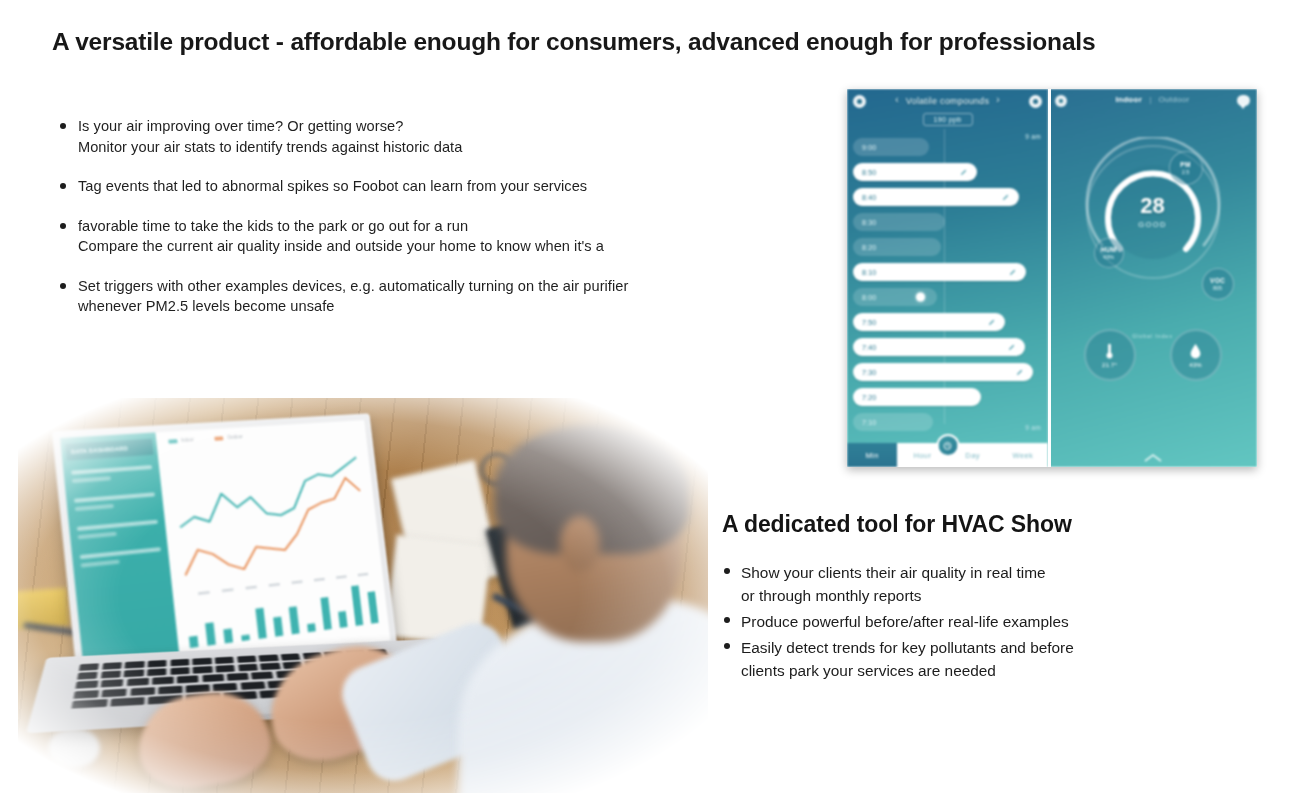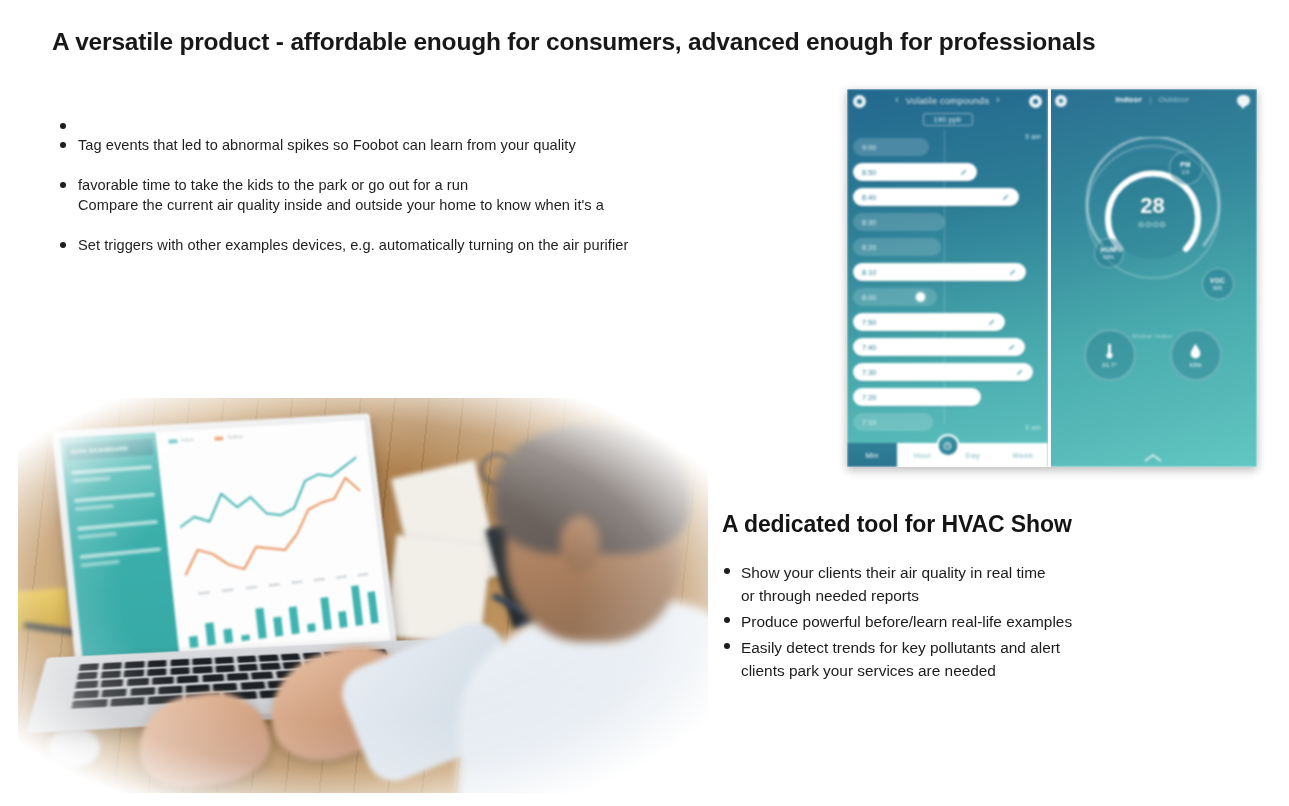--- a/index.html
+++ b/index.html
@@ -333,50 +333,53 @@
 </head>
 <body>
 
 <div class="page">
 
   <div class="headline">A versatile product - affordable enough for consumers, advanced enough for professionals</div>
 
   <div class="feature-list">
     <div class="feature-item">
       <span class="dot"></span>
+      <span class="line">Is your air improving over time? Or getting worse?</span>
+      <span class="line">Monitor your air stats to identify trends against historic data</span>
     </div>
     <div class="feature-item">
       <span class="dot"></span>
-      <span class="line">Tag events that led to abnormal spikes so Foobot can learn from your quality</span>
+      <span class="line">Tag events that led to abnormal spikes so Foobot can learn from your services</span>
     </div>
     <div class="feature-item">
       <span class="dot"></span>
       <span class="line">favorable time to take the kids to the park or go out for a run</span>
       <span class="line">Compare the current air quality inside and outside your home to know when it's a</span>
     </div>
     <div class="feature-item">
       <span class="dot"></span>
       <span class="line">Set triggers with other examples devices, e.g. automatically turning on the air purifier</span>
+      <span class="line">whenever PM2.5 levels become unsafe</span>
     </div>
   </div>
 
   <div class="hvac">
     <div class="hvac-title">A dedicated tool for HVAC Show</div>
     <div class="hvac-item">
       <span class="dot"></span>
       <span class="line">Show your clients their air quality in real time</span>
-      <span class="line">or through needed reports</span>
+      <span class="line">or through monthly reports</span>
     </div>
     <div class="hvac-item">
       <span class="dot"></span>
-      <span class="line">Produce powerful before/learn real-life examples</span>
+      <span class="line">Produce powerful before/after real-life examples</span>
     </div>
     <div class="hvac-item">
       <span class="dot"></span>
-      <span class="line">Easily detect trends for key pollutants and alert</span>
+      <span class="line">Easily detect trends for key pollutants and before</span>
       <span class="line">clients park your services are needed</span>
     </div>
   </div>
 
   <div class="app-shot">
 
     <div class="panel panel-left blur-soft">
       <div class="lp-head">
         <div class="round-ico ico-left">
             <span class="inner"></span>

